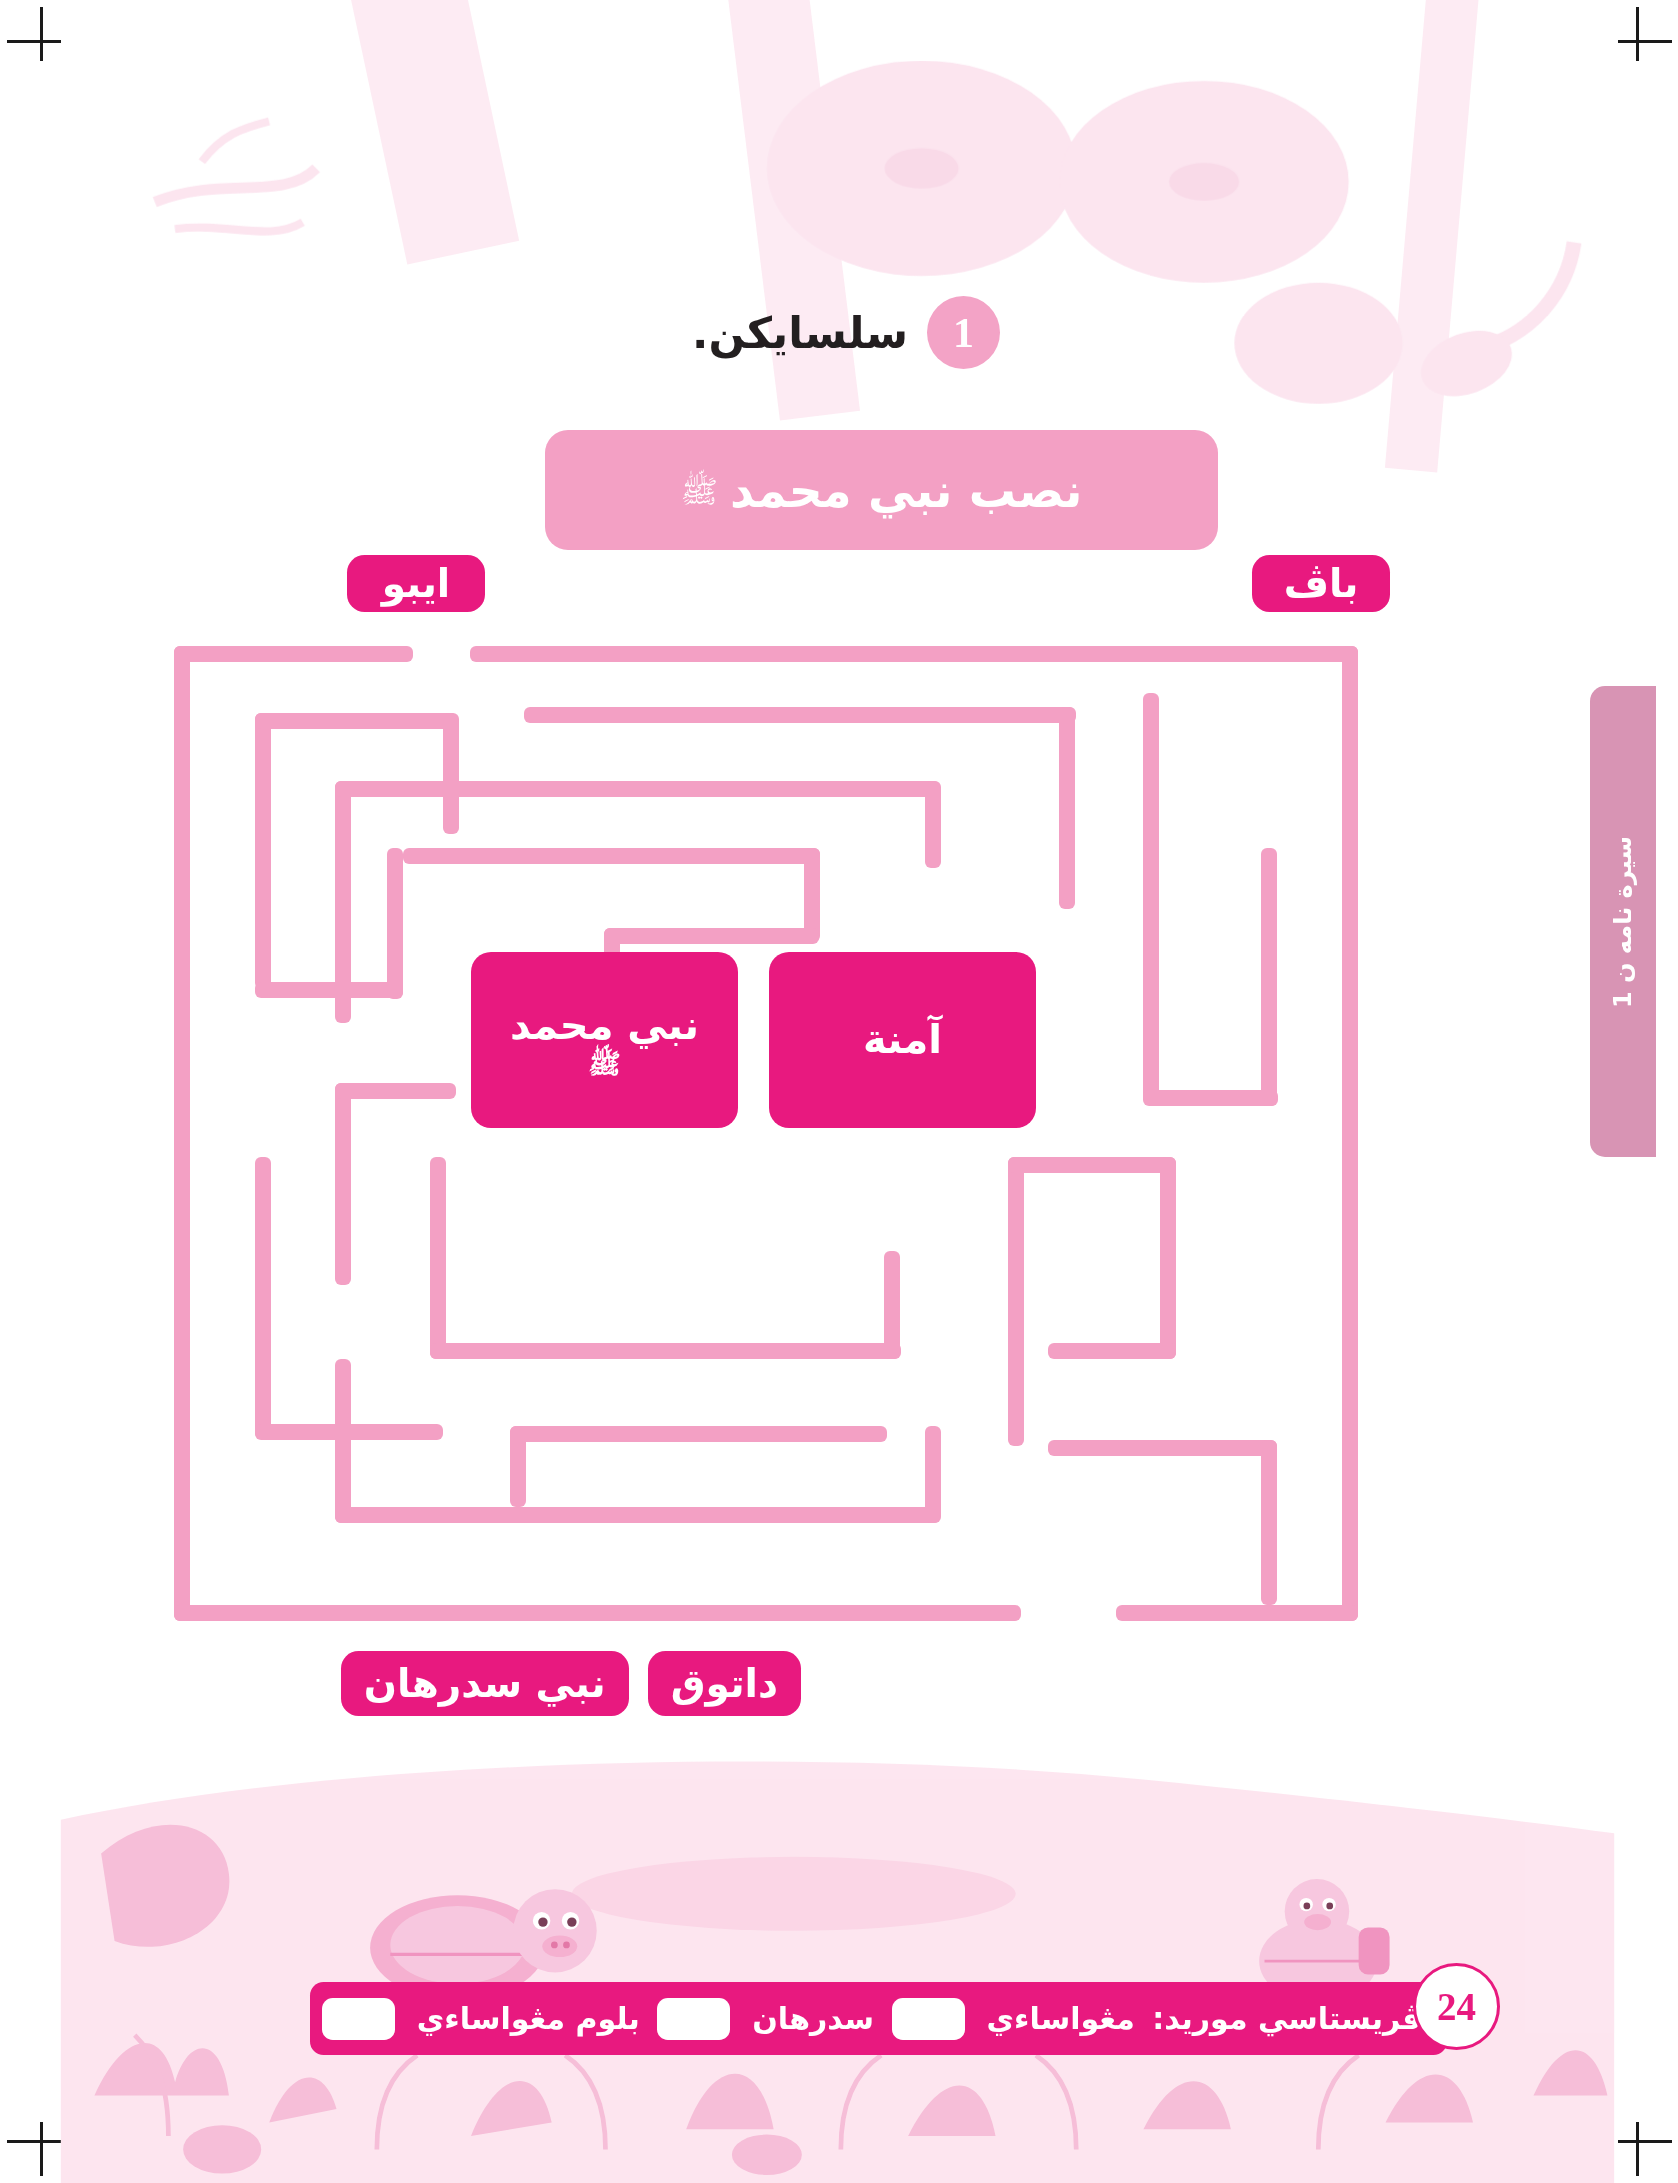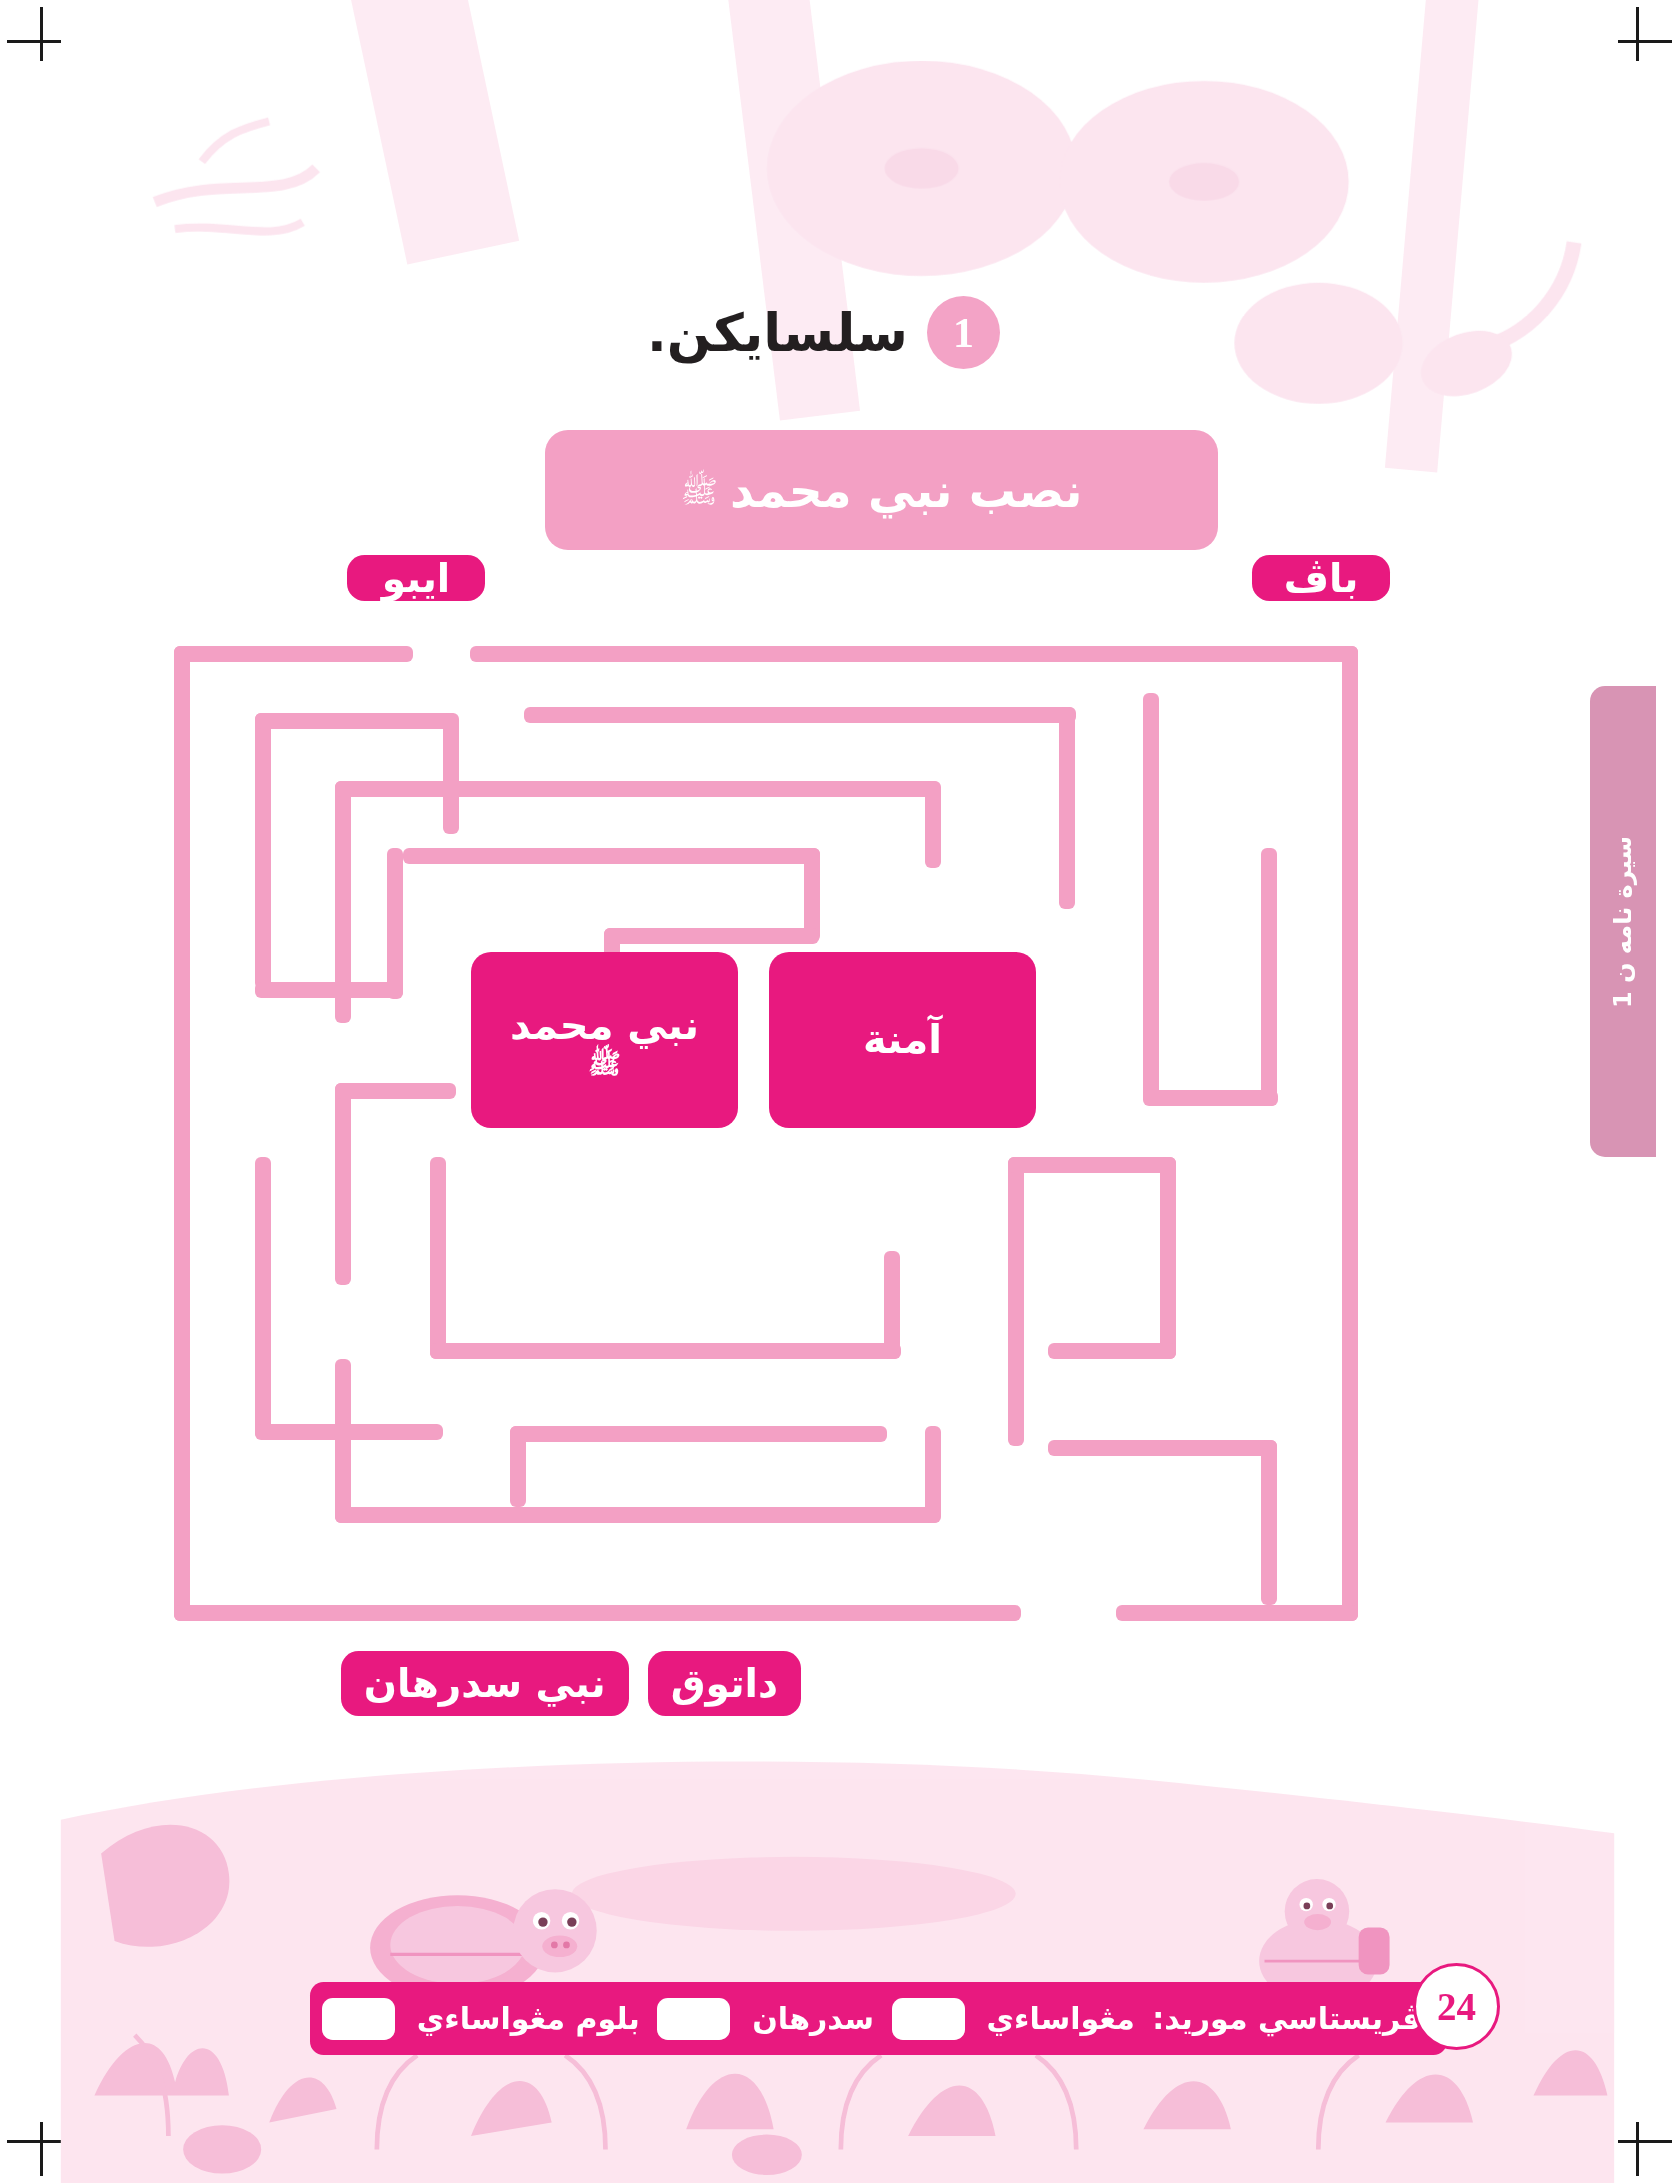--- a/index.html
+++ b/index.html
@@ -62,21 +62,21 @@
     background: #f3a3c6;
     color: #ffffff;
     display: flex;
     align-items: center;
     justify-content: center;
     font-size: 42px;
     font-weight: bold;
     font-family: "Liberation Serif", serif;
   }
   .q-text {
-    font-size: 52px;
+    font-size: 43px;
     color: #231f20;
     font-weight: bold;
     white-space: nowrap;
     text-align: center;
   }
 
   
   .title-banner {
     position: absolute;
     right: 461px;
@@ -108,21 +108,21 @@
     position: absolute;
     background: #e8197f;
     border-radius: 17.5px;
     color: #ffffff;
     font-size: 39px;
     font-weight: bold;
     display: flex;
     align-items: center;
     justify-content: center;
     padding: 0 23px;
-    height: 46px;
+    height: 57px;
     white-space: nowrap;
     box-sizing: border-box;
   }
   .pill-ibu   { right: 1194px; top: 555px; min-width: 138px; }
   .pill-bapa  { right: 289px;  top: 555px; min-width: 138px; }
 
   .pill-row-bottom {
     position: absolute;
     right: 878px;
     top: 1651px;

